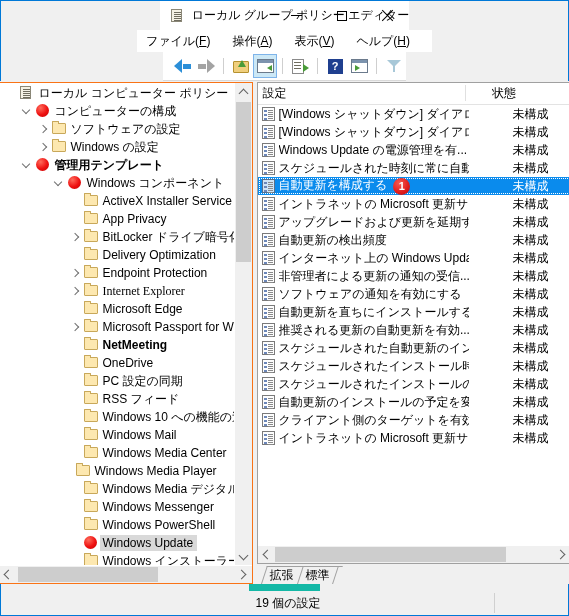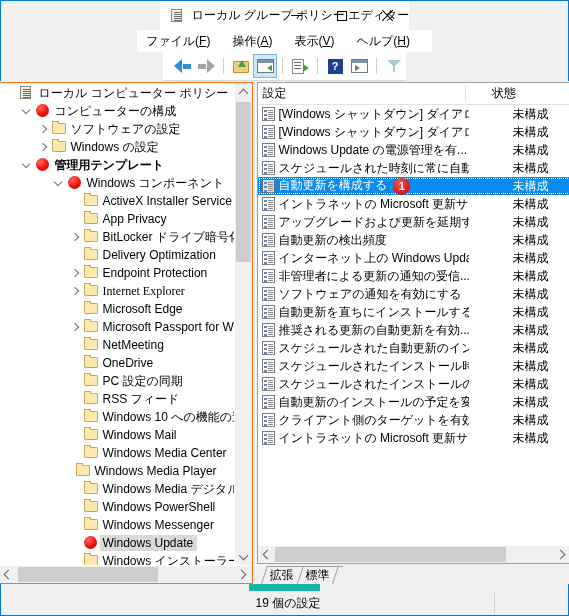--- a/index.html
+++ b/index.html
@@ -738,21 +738,21 @@
             </div>
             <div class="tnode" style="padding-left: 68px;">
               <div class="expander">
                 <div class="chev collapsed"></div>
               </div>
               <div class="ticon">
                 <div class="folder-ic"></div>
               </div>
               <div class="tlabel">Microsoft Passport for Wo</div>
             </div>
-            <div class="tnode" style="padding-left: 68px;">
+            <div class="tnode" style="padding-left: 68px; font-weight: bold;">
               <div class="expander"></div>
               <div class="ticon">
                 <div class="folder-ic"></div>
               </div>
               <div class="tlabel">NetMeeting</div>
             </div>
             <div class="tnode" style="padding-left: 68px;">
               <div class="expander"></div>
               <div class="ticon">
                 <div class="folder-ic"></div>
@@ -806,28 +806,28 @@
               <div class="ticon">
                 <div class="folder-ic"></div>
               </div>
               <div class="tlabel">Windows Media デジタル著</div>
             </div>
             <div class="tnode" style="padding-left: 68px;">
               <div class="expander"></div>
               <div class="ticon">
                 <div class="folder-ic"></div>
               </div>
+              <div class="tlabel">Windows Messenger</div>
+            </div>
+            <div class="tnode" style="padding-left: 68px;">
+              <div class="expander"></div>
+              <div class="ticon">
+                <div class="folder-ic"></div>
+              </div>
               <div class="tlabel">Windows PowerShell</div>
-            </div>
-            <div class="tnode" style="padding-left: 68px;">
-              <div class="expander"></div>
-              <div class="ticon">
-                <div class="folder-ic"></div>
-              </div>
-              <div class="tlabel">Windows Messenger</div>
             </div>
             <div class="tnode selected" style="padding-left: 68px;">
               <div class="expander"></div>
               <div class="ticon">
                 <div class="redball with-folder"></div>
               </div>
               <div class="tlabel">Windows Update</div>
             </div>
             <div class="tnode" style="padding-left: 68px;">
               <div class="expander"></div>

